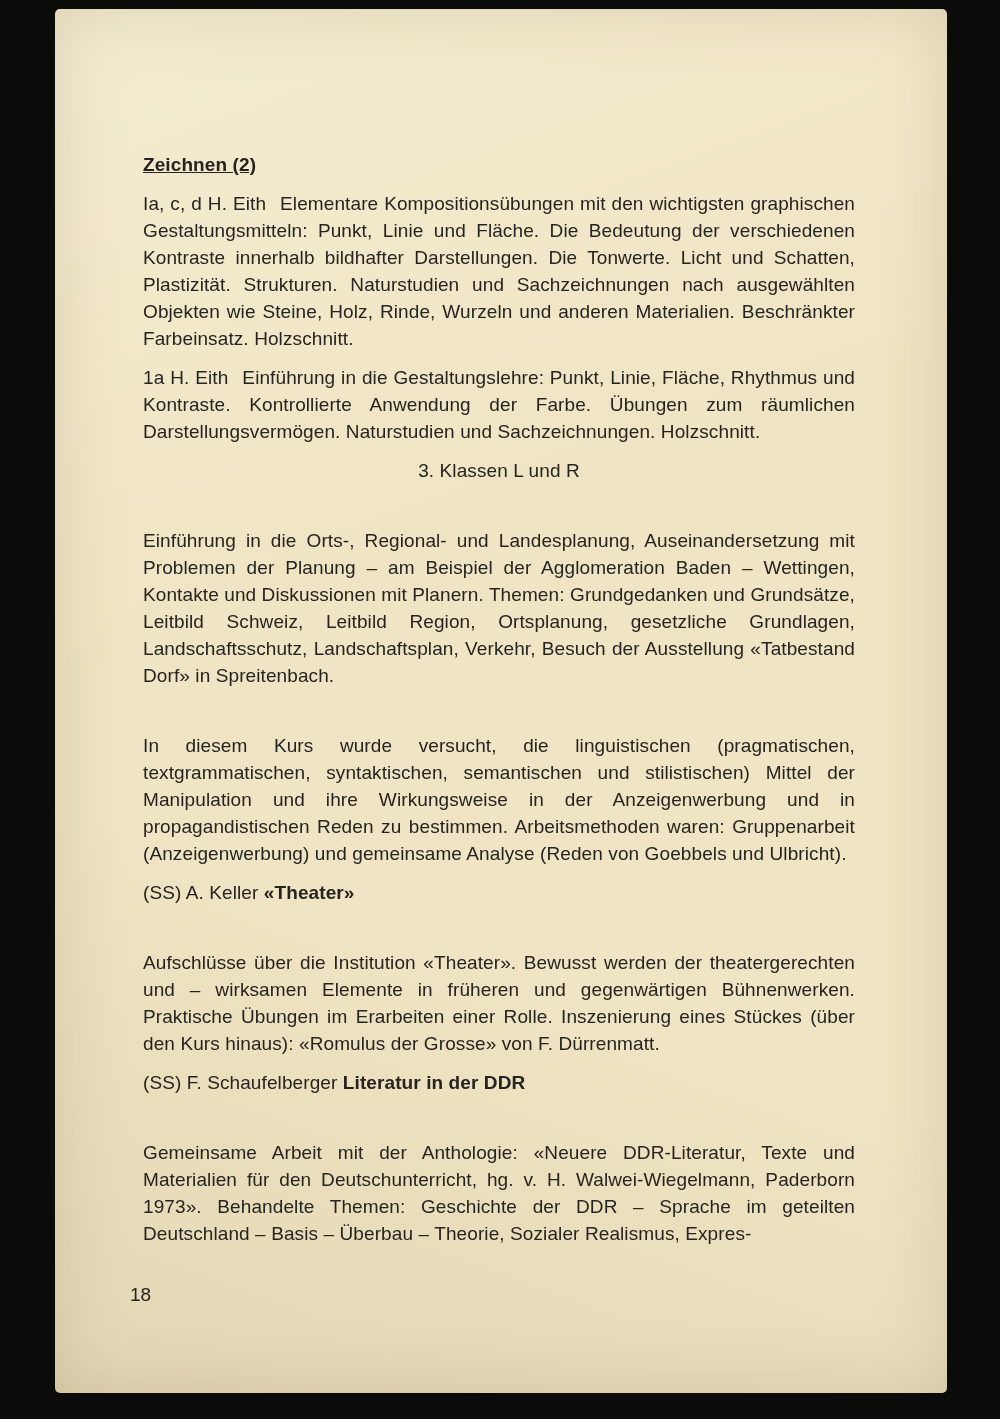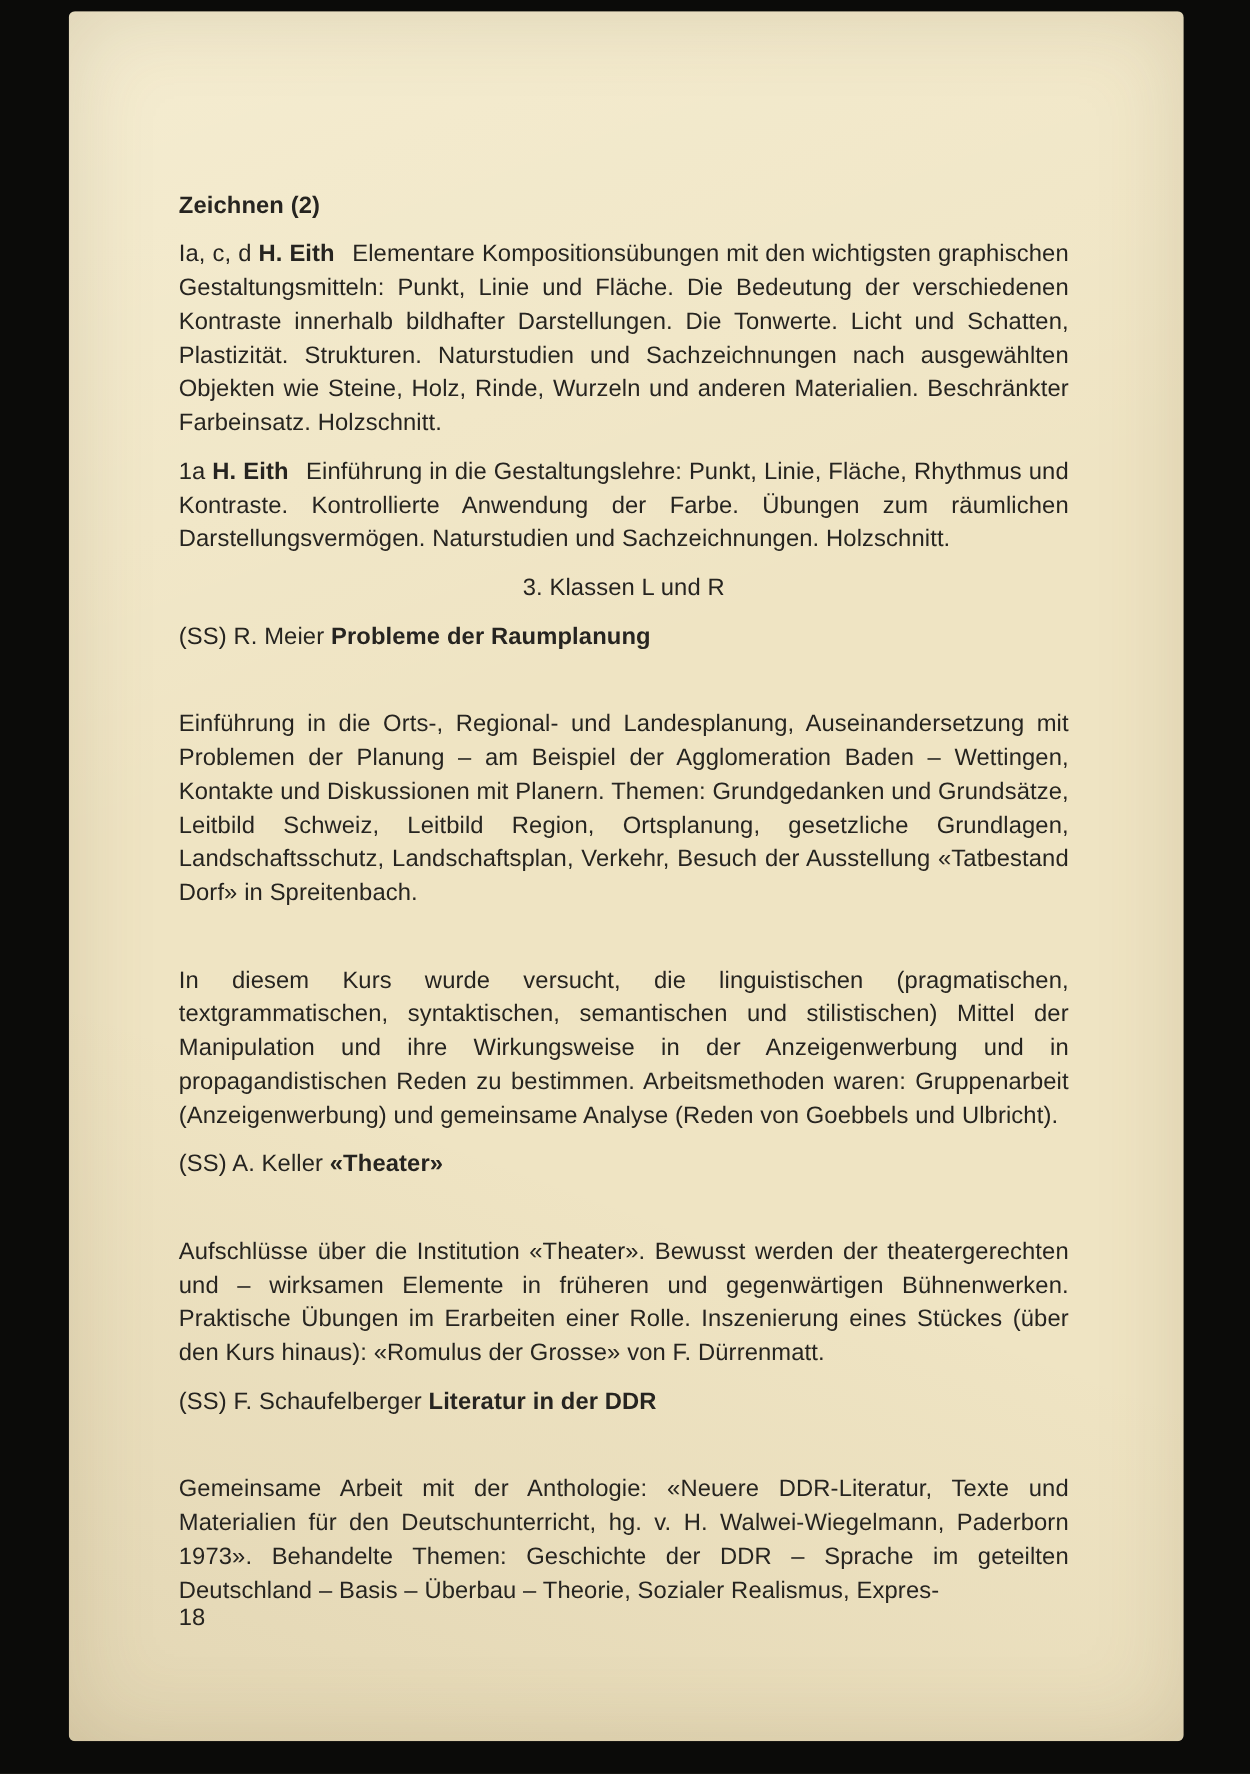--- a/index.html
+++ b/index.html
@@ -39,52 +39,53 @@
     color: var(--text, #262420);
     font-size: 19px;
     line-height: 27px;
     letter-spacing: 0.1px;
   }
   .heading {
     font-size: 19px;
     line-height: 27px;
     font-weight: 700;
     margin: 0 0 12px 0;
+    text-decoration: underline;
   }
   .sec2 .heading {
     margin-top: 20px;
   }
   .para {
     margin: 0 0 12px 0;
     text-align: justify;
   }
   .classnote {
     margin: 0 0 12px 0;
     text-align: center;
   }
   .instructor {
-    font-weight: 700;
+    font-weight: 400;
     margin-right: 14px;
   }
   .b {
     font-weight: 700;
   }
   .course {
     margin: 0 0 12px 0;
   }
   .course-head {
     text-align: left;
   }
   .course-body {
     text-align: justify;
     margin-top: 43px;
   }
   .pageno {
     position: absolute;
-    left: 88px;
+    left: 75px;
     top: 1272px;
     font-size: 19px;
     line-height: 27px;
     color: var(--text, #262420);
   }
 </style>
 </head>
 <body>
 
 <div class="scan">
@@ -98,21 +99,20 @@
 
 
         <p class="para"><span>1a</span> <span class="instructor">H. Eith</span><span>Einführung in die Gestaltungslehre: Punkt, Linie, Fläche, Rhythmus und Kontraste. Kontrollierte Anwendung der Farbe. Übungen zum räumlichen Darstellungsvermögen. Naturstudien und Sachzeichnungen. Holzschnitt.</span></p>
       </section>
 
       <section class="sec2">
 
         <p class="classnote">3. Klassen L und R</p>
 
         <div class="course">
-          <div class="course-head"><span>(SS) R. Meier</span> <span class="b">Probleme der Raumplanung</span></div>
           <div class="course-body">Einführung in die Orts-, Regional- und Landesplanung, Auseinandersetzung mit Problemen der Planung – am Beispiel der Agglomeration Baden – Wettingen, Kontakte und Diskussionen mit Planern. Themen: Grundgedanken und Grundsätze, Leitbild Schweiz, Leitbild Region, Ortsplanung, gesetzliche Grundlagen, Landschaftsschutz, Landschaftsplan, Verkehr, Besuch der Ausstellung «Tatbestand Dorf» in Spreitenbach.</div>
         </div>
 
         <div class="course">
           <div class="course-body">In diesem Kurs wurde versucht, die linguistischen (pragmatischen, textgrammatischen, syntaktischen, semantischen und stilistischen) Mittel der Manipulation und ihre Wirkungsweise in der Anzeigenwerbung und in propagandistischen Reden zu bestimmen. Arbeitsmethoden waren: Gruppenarbeit (Anzeigenwerbung) und gemeinsame Analyse (Reden von Goebbels und Ulbricht).</div>
         </div>
 
         <div class="course">
           <div class="course-head"><span>(SS) A. Keller</span> <span class="b">«Theater»</span></div>
           <div class="course-body">Aufschlüsse über die Institution «Theater». Bewusst werden der theatergerechten und – wirksamen Elemente in früheren und gegenwärtigen Bühnenwerken. Praktische Übungen im Erarbeiten einer Rolle. Inszenierung eines Stückes (über den Kurs hinaus): «Romulus der Grosse» von F. Dürrenmatt.</div>

